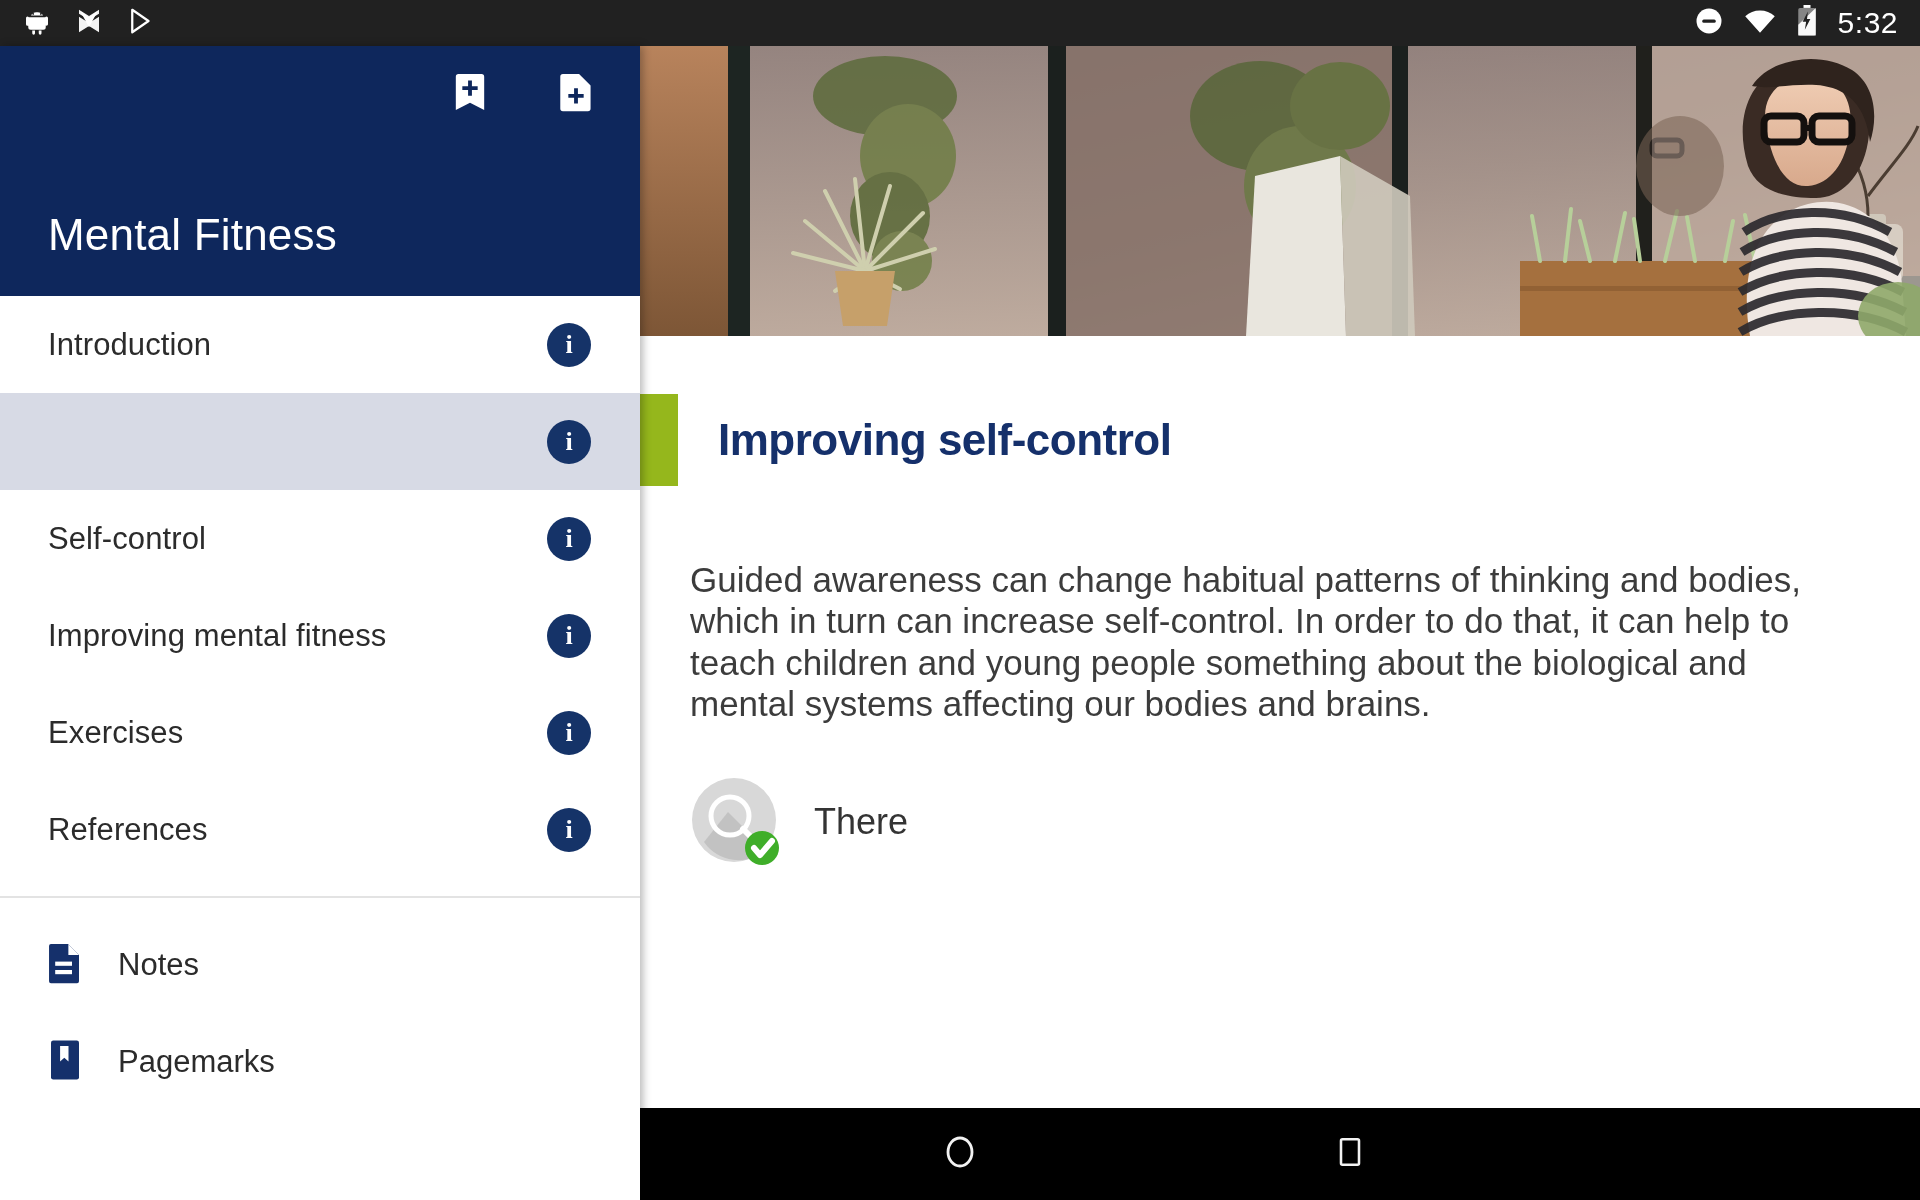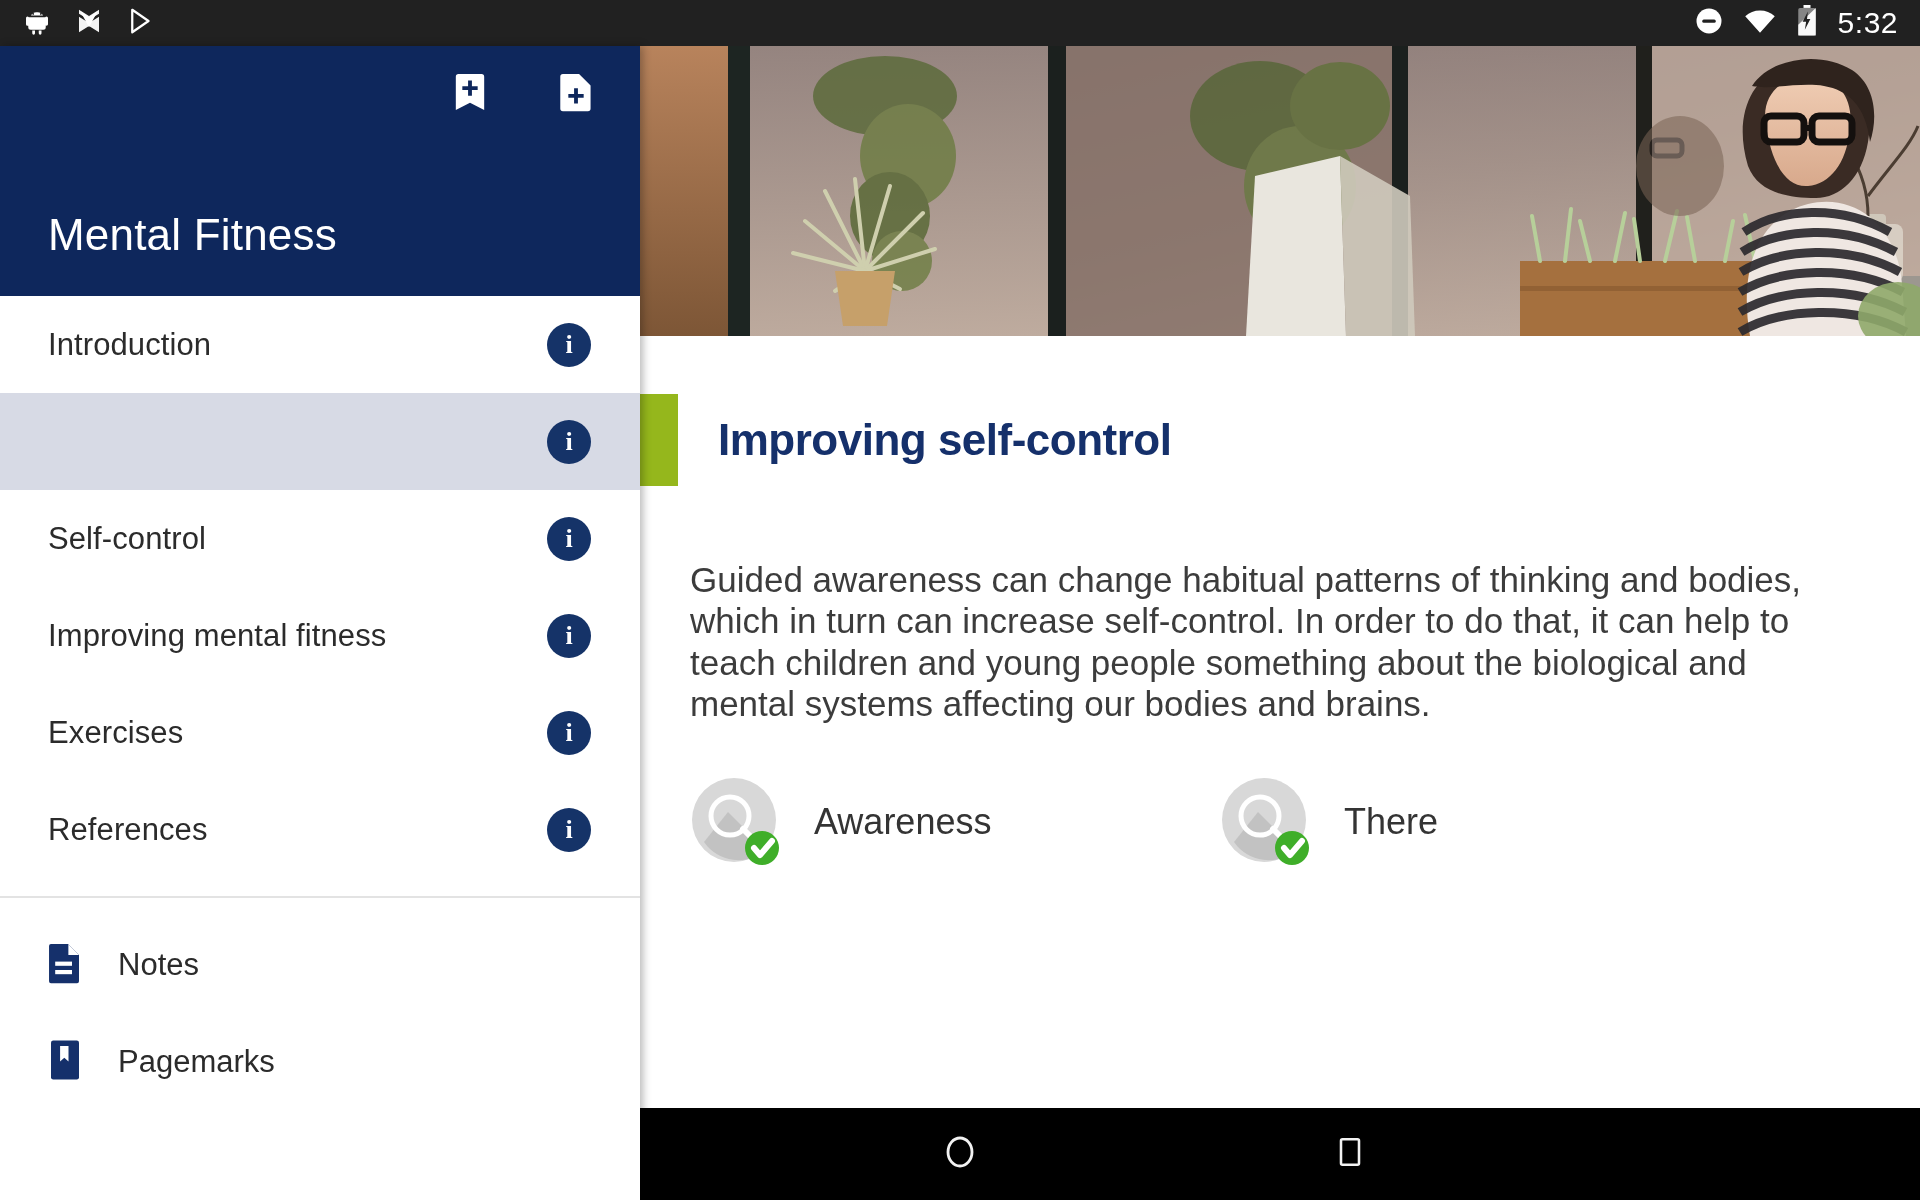--- a/index.html
+++ b/index.html
@@ -314,33 +314,20 @@
 
       <div class="title-row">
         <div class="accent-bar"></div>
         <h1 class="article-title">Improving self-control</h1>
       </div>
 
       <p class="para first">Guided awareness can change habitual patterns of thinking and bodies, which in turn can increase self-control. In order to do that, it can help to teach children and young people something about the biological and mental systems affecting our bodies and brains.</p>
 
       <div class="items-row">
 
-        <div class="list-item-block">
-          <div class="round-icon">
-            <svg width="92" height="92" viewBox="0 0 92 92">
-              <circle cx="44" cy="44" r="42" fill="#d8d8d8"></circle>
-              <path d="M14 66 A42 42 0 0 0 76 74 L38 36 Z" fill="#c2c2c2"></path>
-              <circle cx="40" cy="40" r="19" fill="none" stroke="#ffffff" stroke-width="5"></circle>
-              <path d="M53 53 L72 72" stroke="#ffffff" stroke-width="6" stroke-linecap="round"></path>
-              <circle cx="72" cy="72" r="17" fill="#3fae29"></circle>
-              <path d="M64 72 l6 7 12 -14" fill="none" stroke="#ffffff" stroke-width="6" stroke-linecap="round" stroke-linejoin="round"></path>
-            </svg>
-          </div>
-          <span class="item-label">Awareness</span>
-        </div>
 
         <div class="list-item-block">
           <div class="round-icon">
             <svg width="92" height="92" viewBox="0 0 92 92">
               <circle cx="44" cy="44" r="42" fill="#d8d8d8"></circle>
               <path d="M14 66 A42 42 0 0 0 76 74 L38 36 Z" fill="#c2c2c2"></path>
               <circle cx="40" cy="40" r="19" fill="none" stroke="#ffffff" stroke-width="5"></circle>
               <path d="M53 53 L72 72" stroke="#ffffff" stroke-width="6" stroke-linecap="round"></path>
               <circle cx="72" cy="72" r="17" fill="#3fae29"></circle>
               <path d="M64 72 l6 7 12 -14" fill="none" stroke="#ffffff" stroke-width="6" stroke-linecap="round" stroke-linejoin="round"></path>

